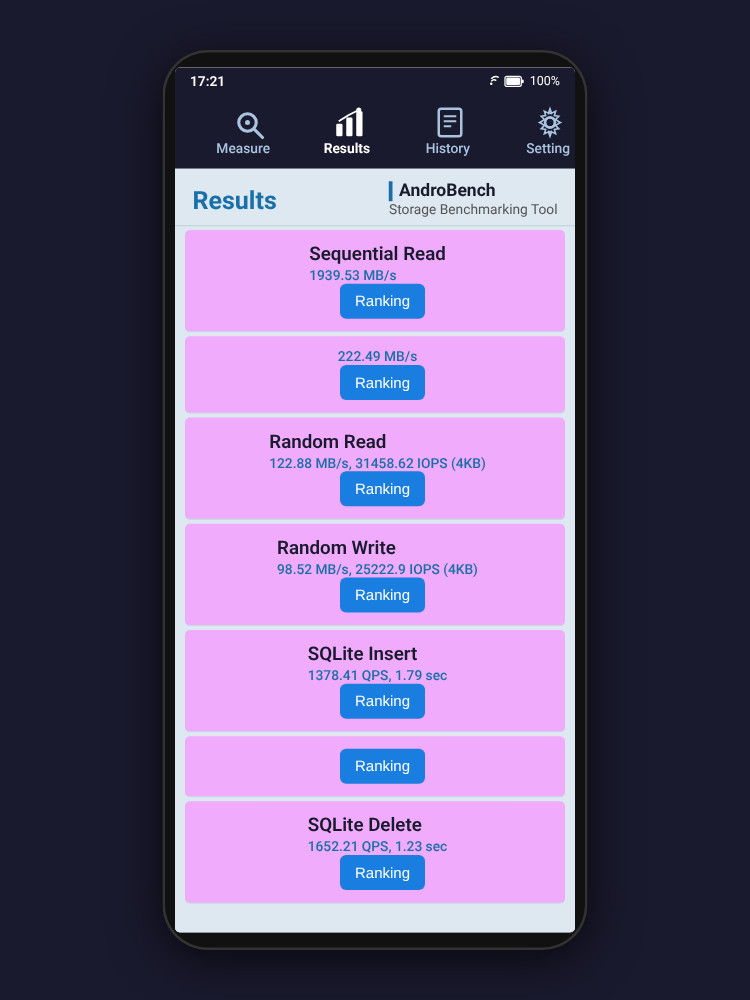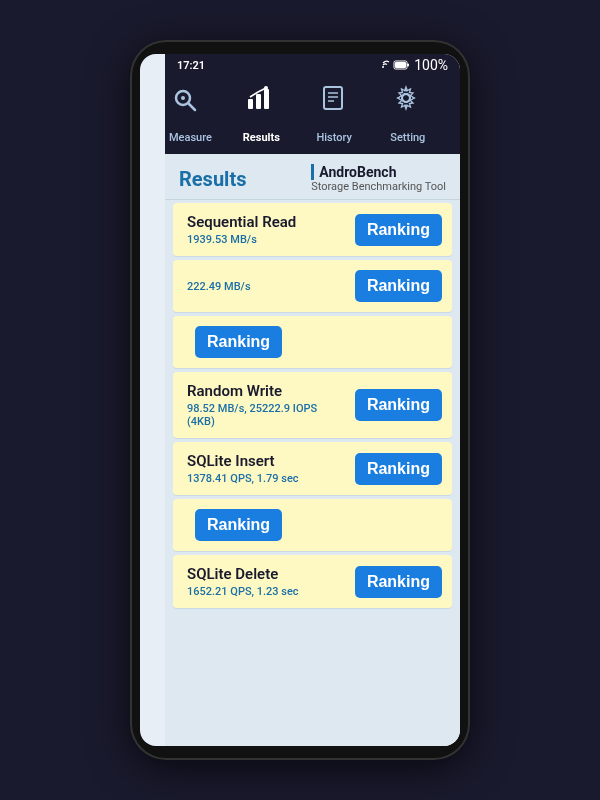--- a/index.html
+++ b/index.html
@@ -21,25 +21,24 @@
       border-radius: 36px;
       padding: 14px 10px;
       box-shadow: 0 8px 40px rgba(0,0,0,0.7), inset 0 0 0 2px #333;
       position: relative;
     }
 
     .phone-screen {
       width: 100%;
       height: 100%;
       background: #e8eef5;
-      border-radius: 16px;
+      border-radius: 4px;
       overflow: hidden;
       display: flex;
       flex-direction: column;
-      padding-left: 25px;
     }
 
     
     .status-bar {
       background: #1a1a2e;
       color: white;
       display: flex;
       justify-content: space-between;
       align-items: center;
       padding: 4px 12px;
@@ -56,22 +55,22 @@
       display: flex;
       justify-content: space-around;
       align-items: center;
       padding: 6px 0 8px;
       flex-shrink: 0;
     }
 
     .tab-item {
       display: flex;
       flex-direction: column;
-      align-items: flex-start;
-      gap: 19px;
+      align-items: flex-end;
+      gap: 0;
       cursor: pointer;
       flex: 1;
       padding: 2px 4px;
     }
 
     .tab-icon {
       width: 32px;
       height: 28px;
       display: flex;
       align-items: center;
@@ -133,28 +132,29 @@
       margin-right: 3px;
     }
 
     .androbench-sub {
       font-size: 11px;
       color: #555;
     }
 
     
     .bench-row {
-      background: #fef9c3;
+      background: #f0abfc;
       margin: 3px 8px;
       border-radius: 4px;
       padding: 10px 10px 10px 14px;
       display: flex;
       justify-content: space-between;
       align-items: center;
       border-bottom: 1px solid #c8d8e4;
+      flex-direction: column;
     }
 
     .bench-info { flex: 1; }
 
     .bench-name {
       font-size: 15px;
       font-weight: 600;
       color: #1a1a2e;
       margin-bottom: 2px;
     }
@@ -164,22 +164,22 @@
       color: #1a6fa8;
       font-weight: 500;
     }
 
     .ranking-btn {
       background: #1a7de0;
       color: white;
       border: none;
       border-radius: 5px;
       padding: 7px 12px;
-      font-size: 16px;
-      font-weight: 700;
+      font-size: 12px;
+      font-weight: 400;
       cursor: pointer;
       flex-shrink: 0;
       margin-left: 8px;
       text-align: right;
     }
 
     
     svg { overflow: visible; }
   </style>
 </head>
@@ -194,21 +194,21 @@
         <svg width="14" height="10" viewBox="0 0 14 10">
           <path d="M7 3 Q10 0 13 2" stroke="white" stroke-width="1.2" fill="none"></path>
           <path d="M7 5 Q9 3 11 4.5" stroke="white" stroke-width="1.2" fill="none"></path>
           <circle cx="7" cy="7" r="1" fill="white"></circle>
         </svg>
         <svg width="16" height="10" viewBox="0 0 16 10">
           <rect x="0" y="1" width="13" height="8" rx="1.5" stroke="white" stroke-width="1" fill="none"></rect>
           <rect x="1" y="2" width="11" height="6" rx="1" fill="white"></rect>
           <rect x="13" y="3.5" width="2" height="3" rx="1" fill="white"></rect>
         </svg>
-        <span style="font-size:14px;color:white;">100%</span>
+        <span style="font-size:10px;color:white;">100%</span>
       </span>
     </div>
 
     <div class="tab-bar">
 
       <div class="tab-item">
         <div class="tab-icon">
           <svg width="28" height="26" viewBox="0 0 28 26">
             <circle cx="12" cy="13" r="7" stroke="#aac4e0" stroke-width="2.5" fill="none"></circle>
             <line x1="17.5" y1="18.5" x2="24" y2="25" stroke="#aac4e0" stroke-width="2.5" stroke-linecap="round"></line>
@@ -283,20 +283,24 @@
       </div>
       <button class="ranking-btn">Ranking</button>
     </div>
           <div class="bench-row">
       <div class="bench-info">
         <div class="bench-value">222.49 MB/s</div>
       </div>
       <button class="ranking-btn">Ranking</button>
     </div>
           <div class="bench-row">
+      <div class="bench-info">
+        <div class="bench-name">Random Read</div>
+        <div class="bench-value">122.88 MB/s, 31458.62 IOPS (4KB)</div>
+      </div>
       <button class="ranking-btn">Ranking</button>
     </div>
           <div class="bench-row">
       <div class="bench-info">
         <div class="bench-name">Random Write</div>
         <div class="bench-value">98.52 MB/s, 25222.9 IOPS (4KB)</div>
       </div>
       <button class="ranking-btn">Ranking</button>
     </div>
           <div class="bench-row">

